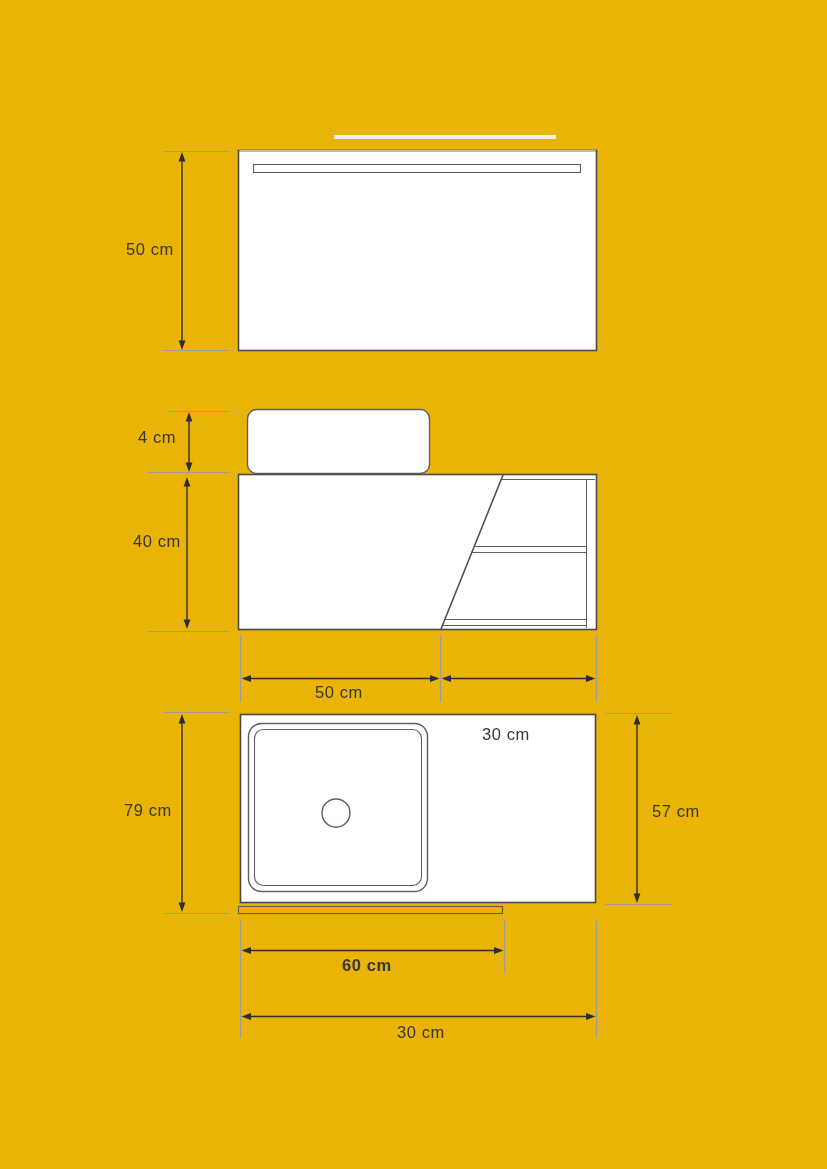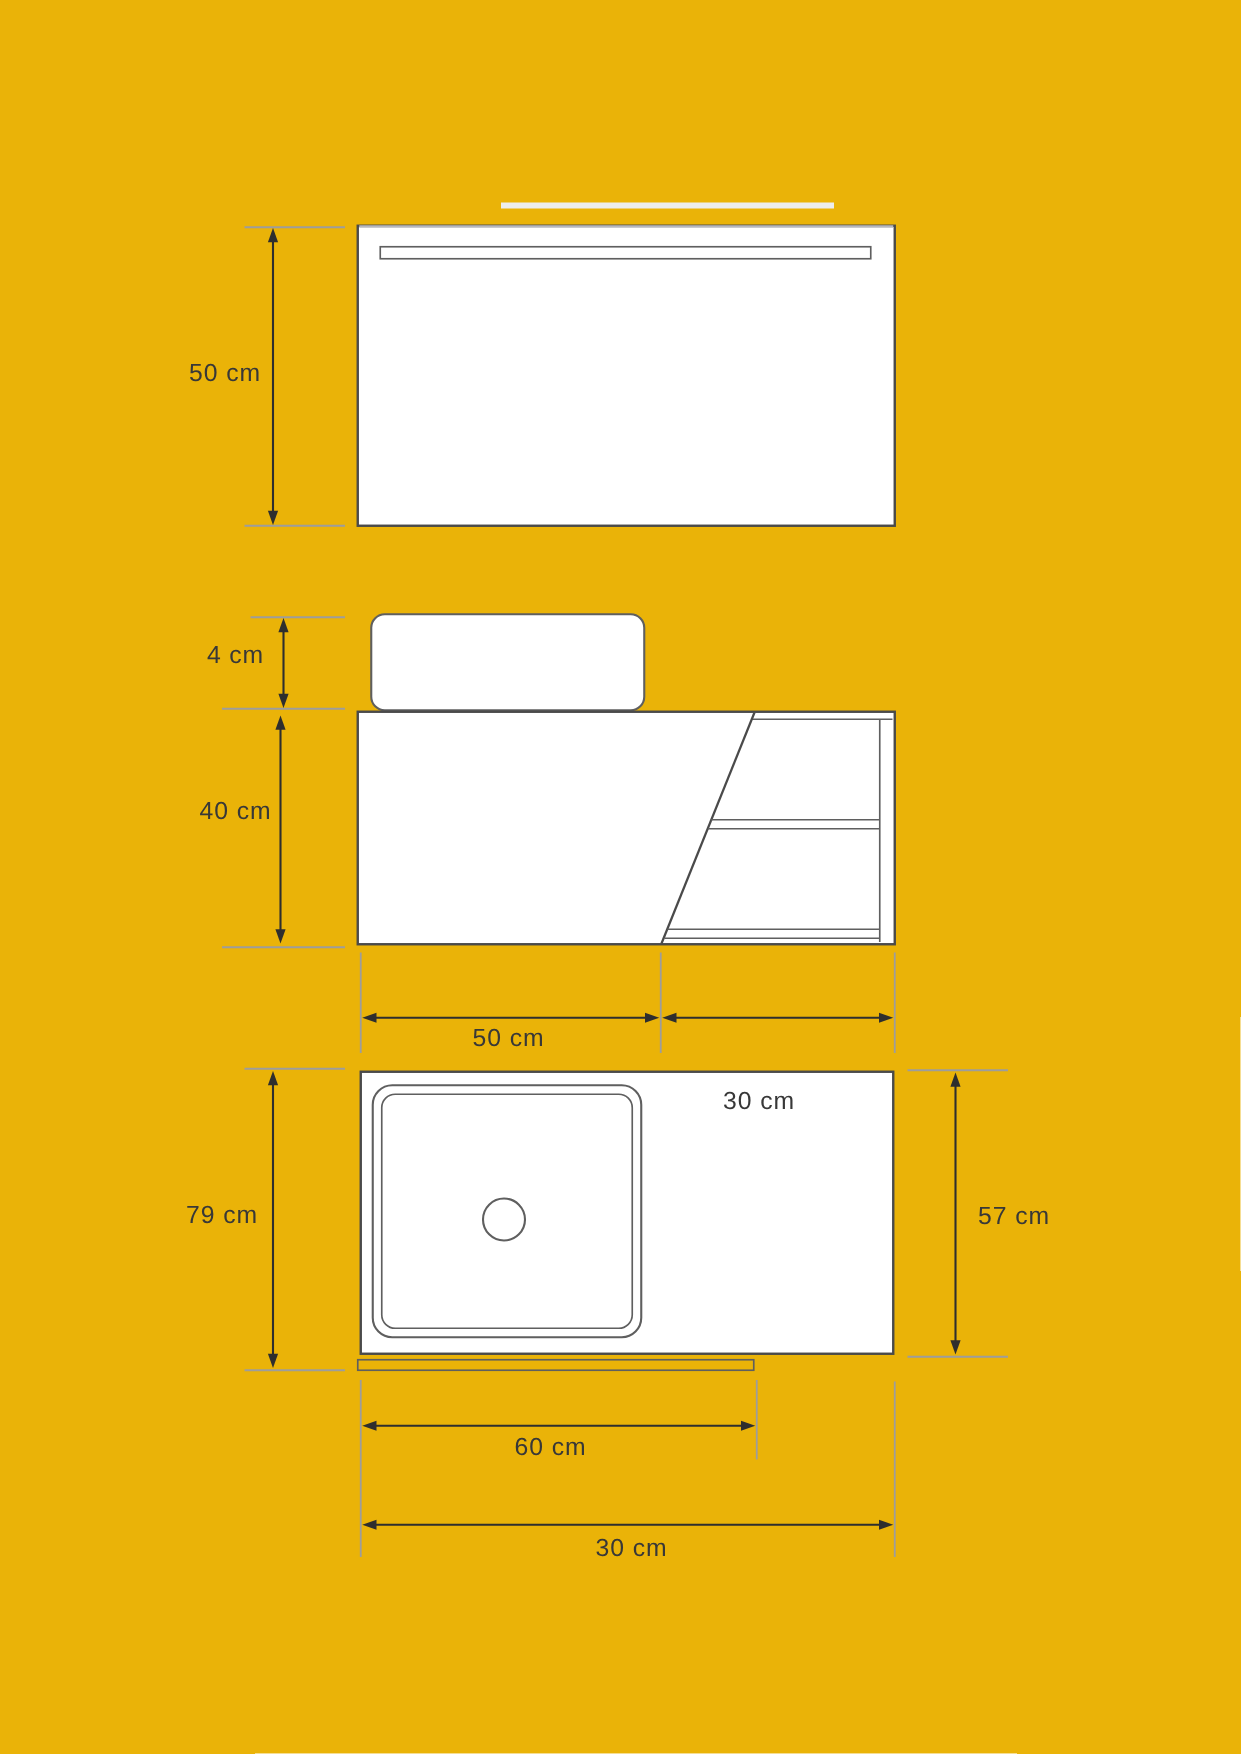--- a/index.html
+++ b/index.html
@@ -136,16 +136,16 @@
     </g>
   </svg>
 
   <div class="dim-label" style="left:118px; top:238px;">50 cm</div>
   <div class="dim-label" style="left:125px; top:426px;">4 cm</div>
   <div class="dim-label" style="left:125px; top:530px;">40 cm</div>
   <div class="dim-label" style="left:307px; top:681px;">50 cm</div>
   <div class="dim-label" style="left:474px; top:681px;margin-top:42px;">30 cm</div>
   <div class="dim-label" style="left:116px; top:799px;">79 cm</div>
   <div class="dim-label" style="left:644px; top:800px;">57 cm</div>
-  <div class="dim-label" style="left:335px; top:954px;">60 cm</div>
+  <div class="dim-label" style="left:335px; top:954px;font-weight:bold;">60 cm</div>
   <div class="dim-label" style="left:389px; top:1021px;">30 cm</div>
 
 </div>
 
 </body></html>

